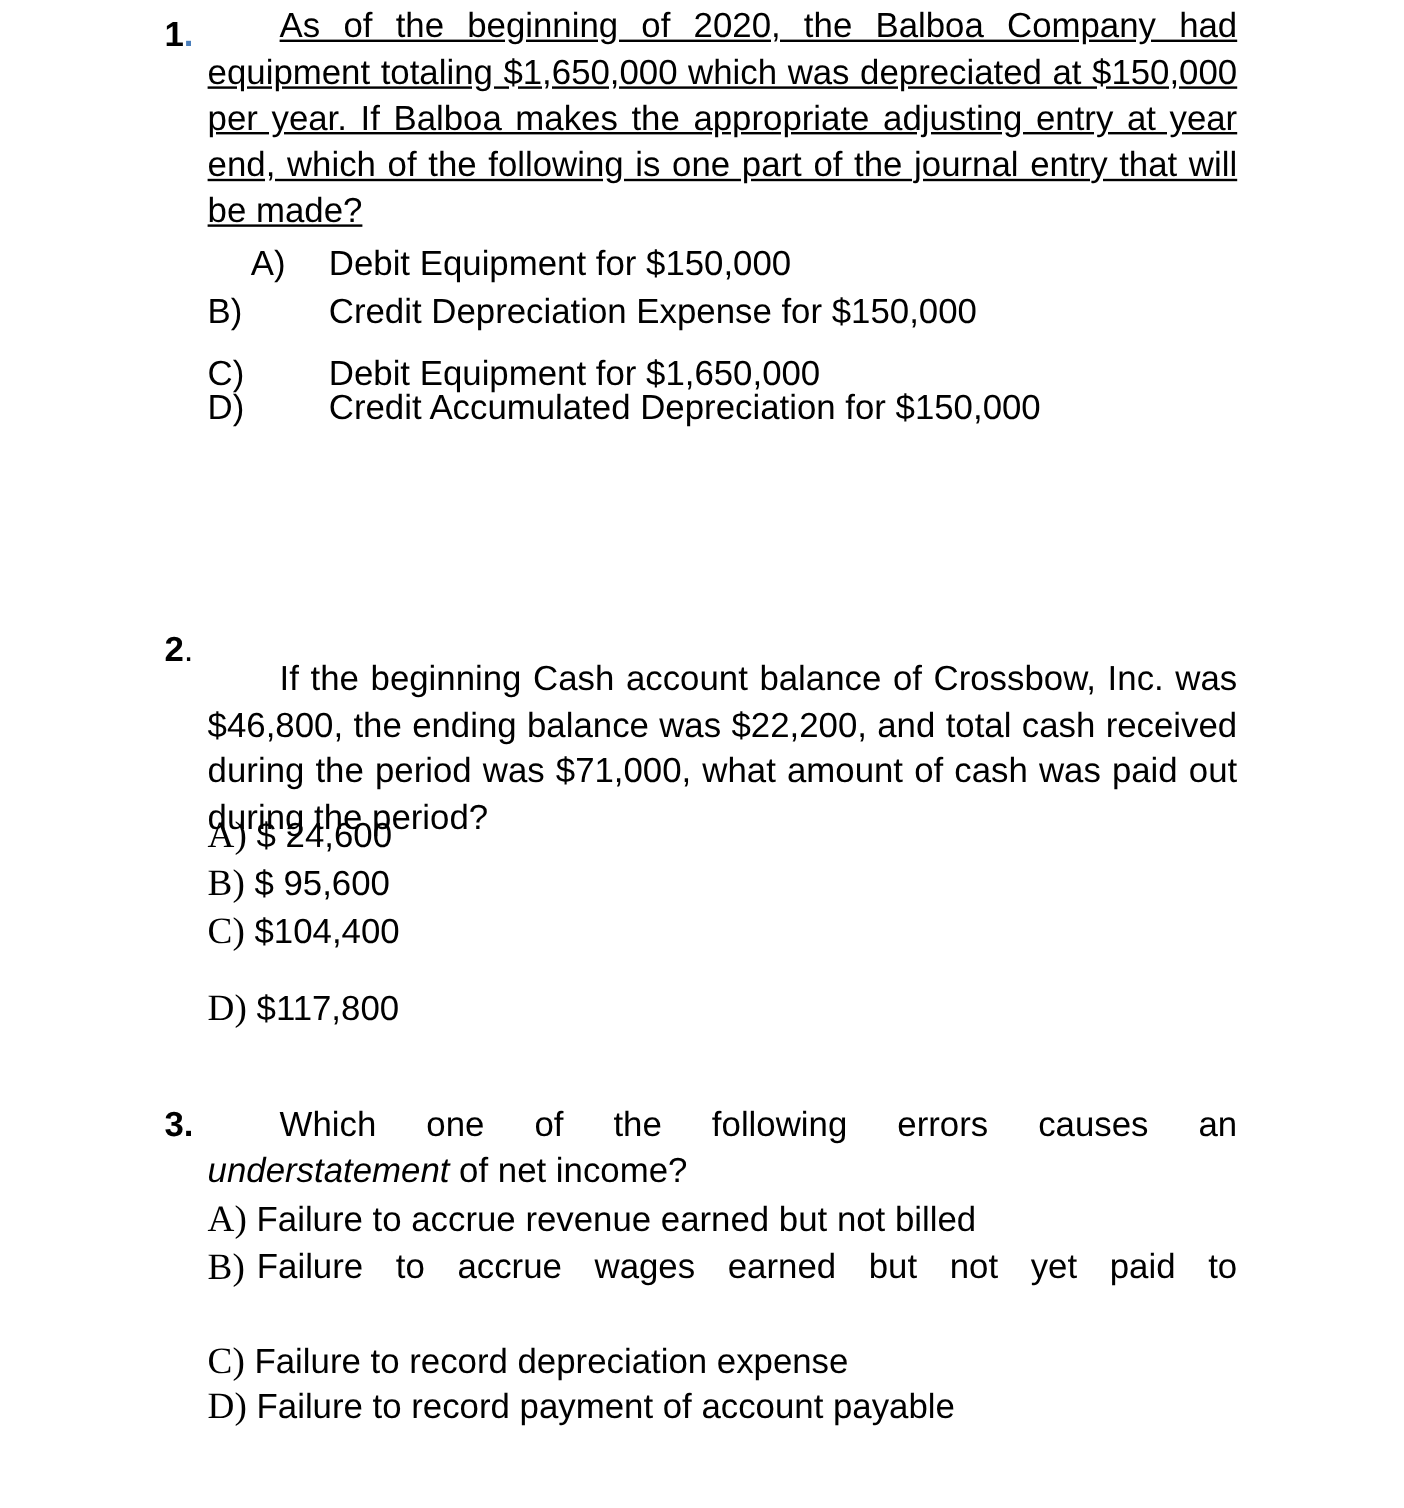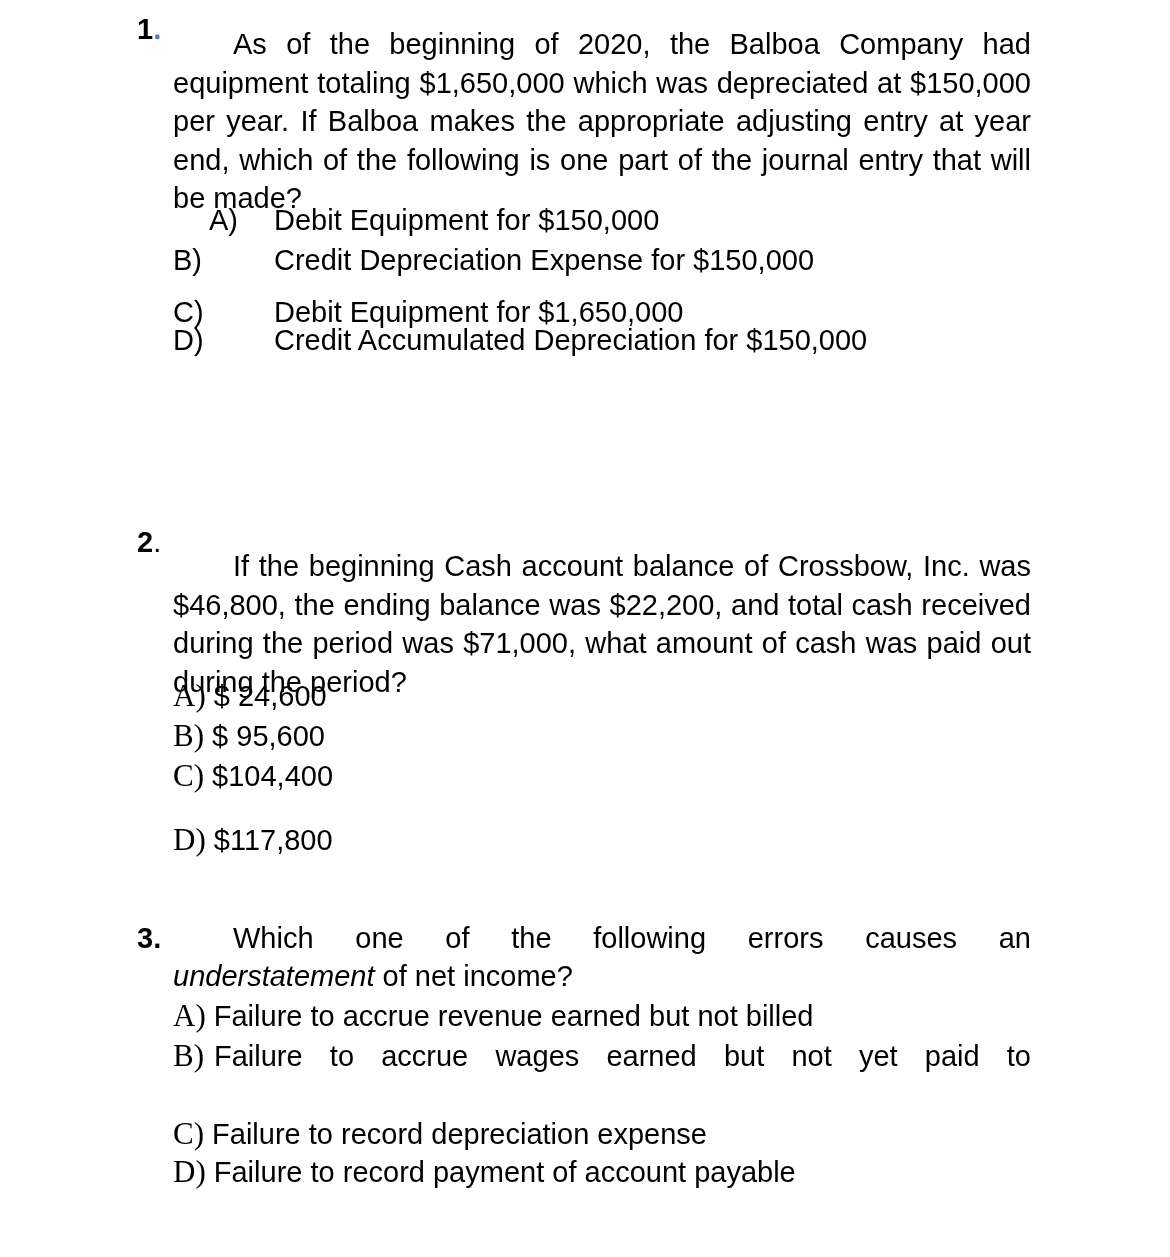--- a/index.html
+++ b/index.html
@@ -15,21 +15,21 @@
   .opt .lbl { display: inline-block; }
   .q1 .opt .lbl { width: 101px; }
   .serif { font-family: "Liberation Serif", serif; font-size: 31px; }
   em { font-style: italic; }
 </style>
 </head>
 <body>
 
 <div class="q q1">
   <div class="num" style="top:10px;"><span>1</span><span class="dot-blue">.</span></div>
-  <div class="stem" style="top:25px;">As of the beginning of 2020, the Balboa Company had equipment totaling $1,650,000 which was depreciated at $150,000 per year.  If Balboa makes the appropriate adjusting entry at year end, which of the following is one part of the journal entry that will be made?</div>
+  <div class="stem" style="top:3px;text-decoration:underline;">As of the beginning of 2020, the Balboa Company had equipment totaling $1,650,000 which was depreciated at $150,000 per year.  If Balboa makes the appropriate adjusting entry at year end, which of the following is one part of the journal entry that will be made?</div>
   <div class="opt" style="top:200px;text-align:center;"><span class="lbl">A)</span><span>Debit Equipment for $150,000</span></div>
   <div class="opt" style="top:240px;"><span class="lbl">B)</span><span>Credit Depreciation Expense for $150,000</span></div>
   <div class="opt" style="top:292px;"><span class="lbl">C)</span><span>Debit Equipment for $1,650,000</span></div>
   <div class="opt" style="top:320px;"><span class="lbl">D)</span><span>Credit Accumulated Depreciation for $150,000</span></div>
 </div>
 
 <div class="q q2">
   <div class="num" style="top:523px;"><span>2</span><span class="dot">.</span></div>
   <div class="stem" style="top:523px;margin-top:24px;">If the beginning Cash account balance of Crossbow, Inc. was $46,800, the ending balance was $22,200, and total cash received during the period was $71,000, what amount of cash was paid out during the period?</div>
   <div class="opt" style="top:676px;"><span class="lbl serif">A)</span> <span>$ 24,600</span></div>

